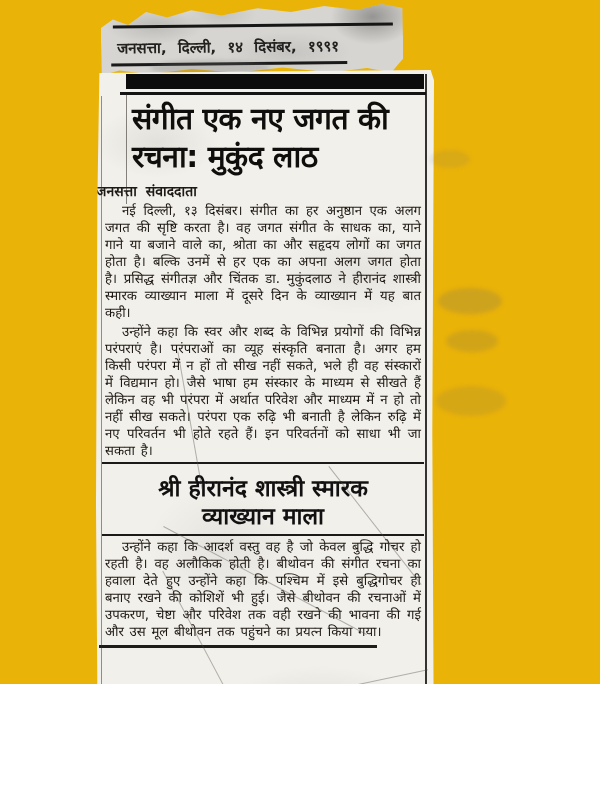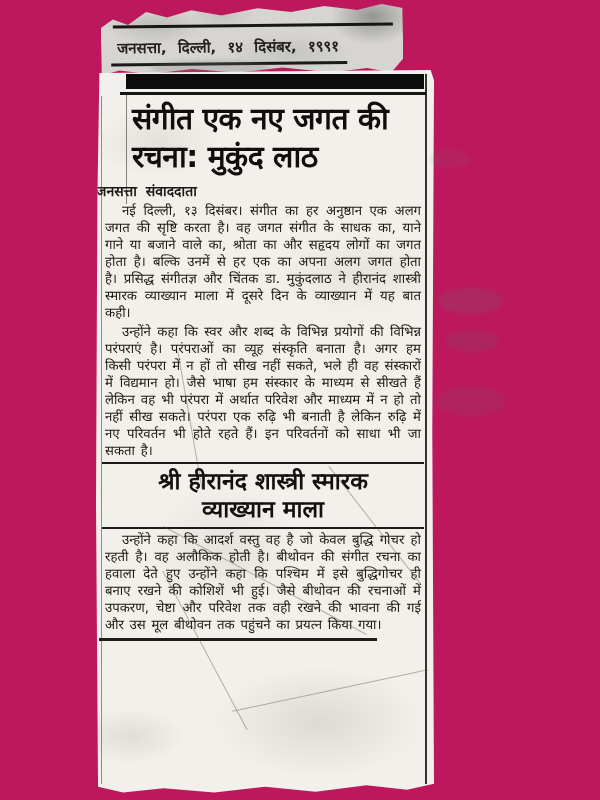--- a/index.html
+++ b/index.html
@@ -1,18 +1,18 @@
 <!DOCTYPE html>
 <html lang="hi"><head>
 <meta charset="utf-8">
 <style>
   html,body { margin:0; padding:0; }
   .scene {
-    position:relative; width:600px; height:800px;
-    background:#be185d; overflow:hidden;
+    position:relative; width:600px; height:684px;
+    background:#eab308; overflow:hidden;
     font-family:"DejaVu Sans","Liberation Sans",sans-serif;
     color:#1b1613;
   }
   
   .masthead-strip {
     position:absolute; left:101px; top:4px; width:302px; height:70px;
     background-color:#d6d5d1;
     background-image:
       radial-gradient(ellipse 70px 26px at 18% 30%, rgba(110,110,110,.25), transparent 70%),
       radial-gradient(ellipse 90px 30px at 62% 70%, rgba(120,120,120,.18), transparent 70%),
@@ -60,21 +60,21 @@
     margin:2px 13px 0 9px;
     font-size:13.2px; line-height:17px; font-weight:400;
     text-align:justify; color:#1d1813;
     word-spacing:1.5px;
   }
   .indent { text-indent:17px; }
 
   .inset-heading {
     margin:3px 10px 0 6px;
     border-top:2px solid #1c1a18; border-bottom:2px solid #1c1a18;
-    padding:3px 0 4px 0; text-align:center;
+    padding:10px 0 4px 0; text-align:center;
     font-size:23px; line-height:28px; font-weight:700; color:#121010;
   }
   .end-rule { margin:5px 0 0 3px; width:278px; height:3px; background:#1f1d1a; }
 
   
   .smudge { position:absolute; border-radius:50%; filter:blur(2px); }
   .smudge-a { left:438px; top:288px; width:64px; height:26px; background:rgba(105,105,105,.22); }
   .smudge-b { left:446px; top:330px; width:52px; height:22px; background:rgba(100,100,100,.18); }
   .smudge-c { left:436px; top:386px; width:70px; height:30px; background:rgba(100,100,100,.15); }
   .smudge-d { left:430px; top:150px; width:40px; height:18px; background:rgba(110,110,110,.14); }

